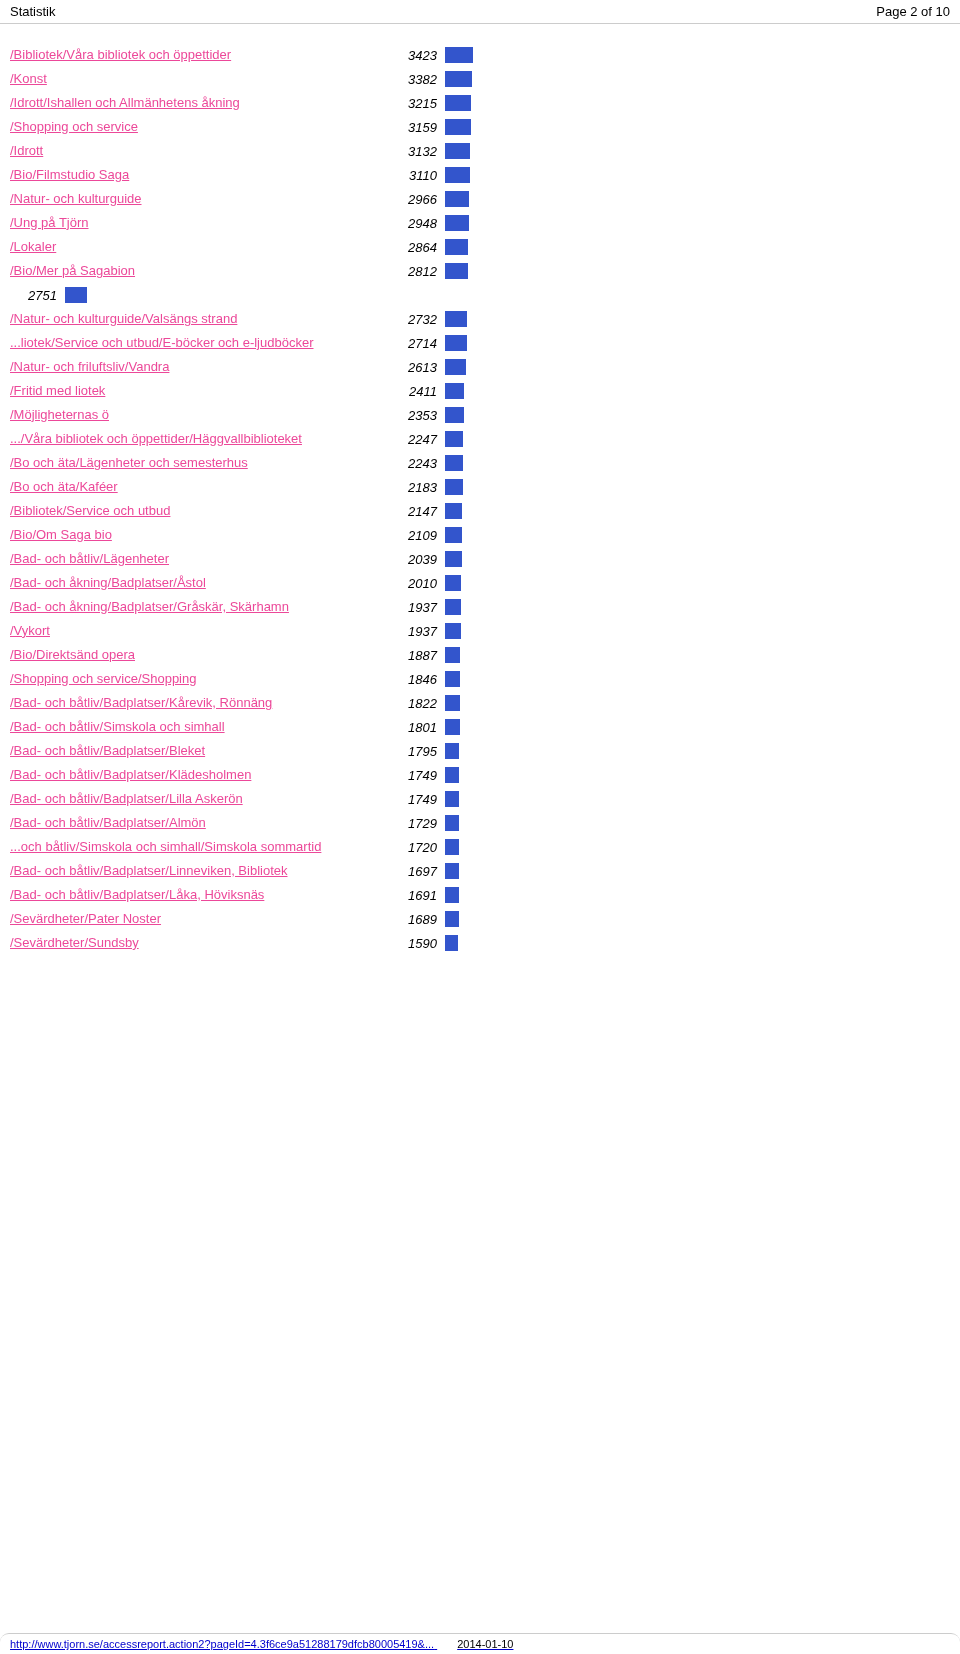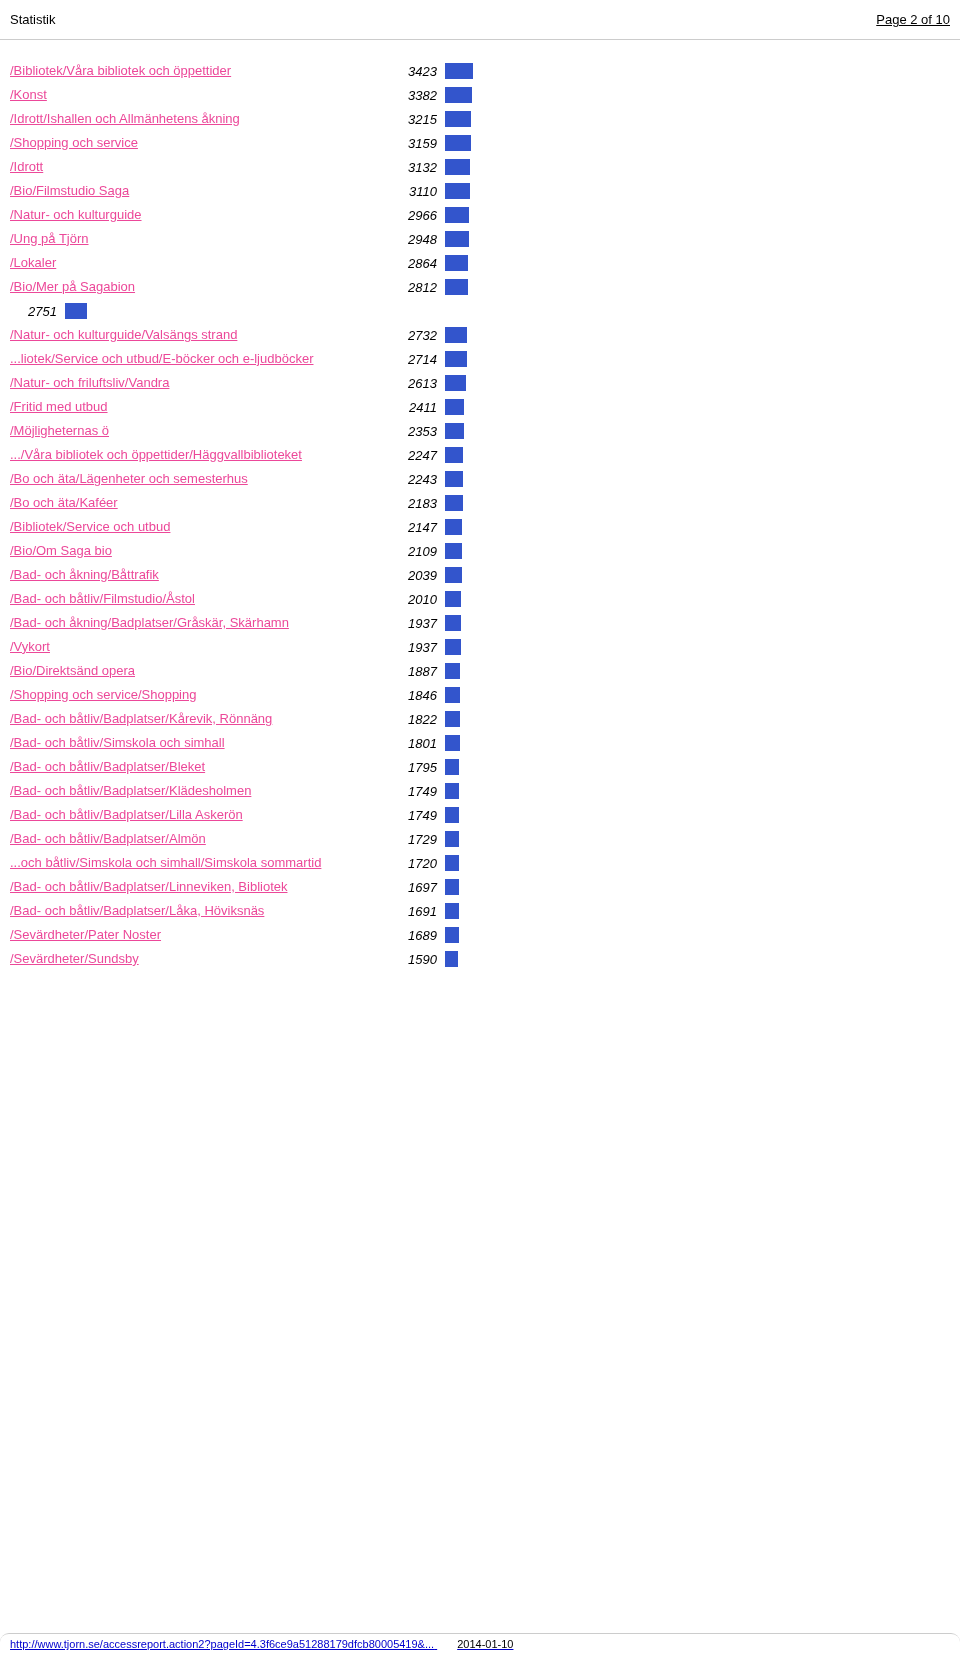--- a/index.html
+++ b/index.html
@@ -6,31 +6,30 @@
     body {
       font-family: Arial, sans-serif;
       font-size: 13px;
       background: #fff;
       color: #000;
     }
     #header {
       display: flex;
       justify-content: space-between;
       align-items: flex-start;
-      padding: 12px 10px;
+      padding: 4px 10px;
       border-bottom: 1px solid #ccc;
       background: #fff;
     }
     #header .app-title {
       font-size: 13px;
       font-weight: normal;
     }
     #header .page-info {
       font-size: 13px;
-      text-decoration: underline;
     }
     #main {
       padding: 20px 10px 30px 10px;
     }
     .data-row {
       display: flex;
       align-items: center;
       margin-bottom: 2px;
       min-height: 22px;
     }
@@ -174,21 +173,21 @@
         </span>
       </div>
       <div class="data-row">
         <span class="row-label">/Natur- och friluftsliv/Vandra</span>
         <span class="row-value">2613</span>
         <span class="row-bar-container">
           <span class="row-bar" style="width: 21px;"></span>
         </span>
       </div>
       <div class="data-row">
-        <span class="row-label">/Fritid med utbud</span>
+        <span class="row-label">/Fritid med liotek</span>
         <span class="row-value">2411</span>
         <span class="row-bar-container">
           <span class="row-bar" style="width: 19px;"></span>
         </span>
       </div>
       <div class="data-row">
         <span class="row-label">/Möjligheternas ö</span>
         <span class="row-value">2353</span>
         <span class="row-bar-container">
           <span class="row-bar" style="width: 19px;"></span>
@@ -223,28 +222,28 @@
         </span>
       </div>
       <div class="data-row">
         <span class="row-label">/Bio/Om Saga bio</span>
         <span class="row-value">2109</span>
         <span class="row-bar-container">
           <span class="row-bar" style="width: 17px;"></span>
         </span>
       </div>
       <div class="data-row">
-        <span class="row-label">/Bad- och åkning/Båttrafik</span>
+        <span class="row-label">/Bad- och båtliv/Lägenheter</span>
         <span class="row-value">2039</span>
         <span class="row-bar-container">
           <span class="row-bar" style="width: 17px;"></span>
         </span>
       </div>
       <div class="data-row">
-        <span class="row-label">/Bad- och båtliv/Filmstudio/Åstol</span>
+        <span class="row-label">/Bad- och åkning/Badplatser/Åstol</span>
         <span class="row-value">2010</span>
         <span class="row-bar-container">
           <span class="row-bar" style="width: 16px;"></span>
         </span>
       </div>
       <div class="data-row">
         <span class="row-label">/Bad- och åkning/Badplatser/Gråskär, Skärhamn</span>
         <span class="row-value">1937</span>
         <span class="row-bar-container">
           <span class="row-bar" style="width: 16px;"></span>

